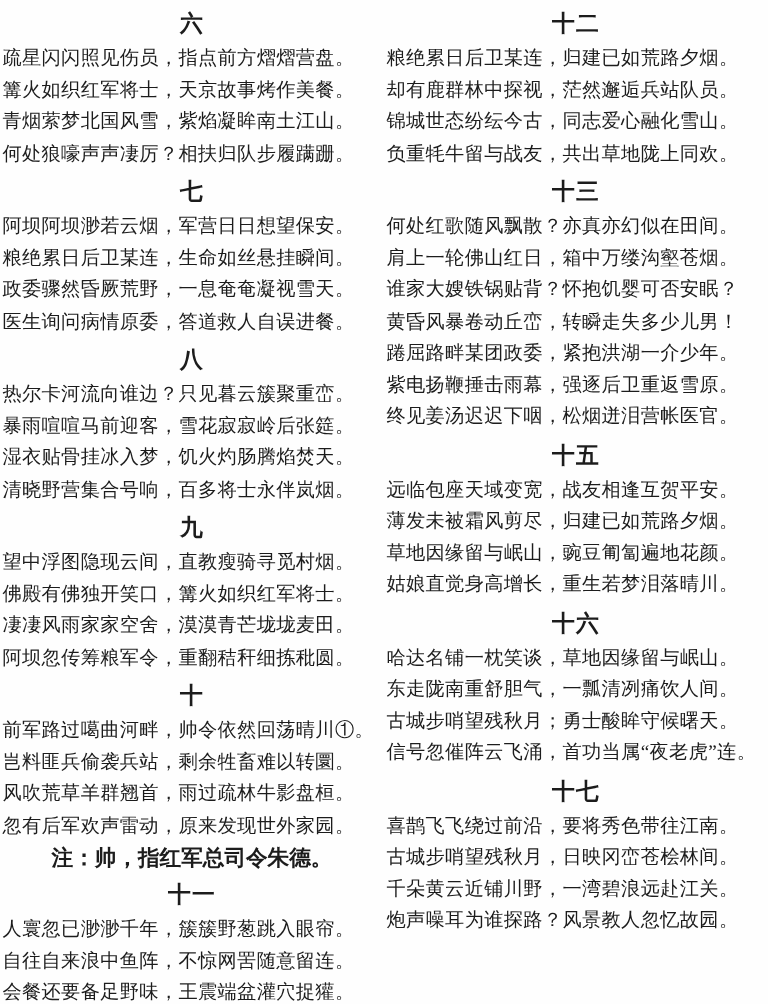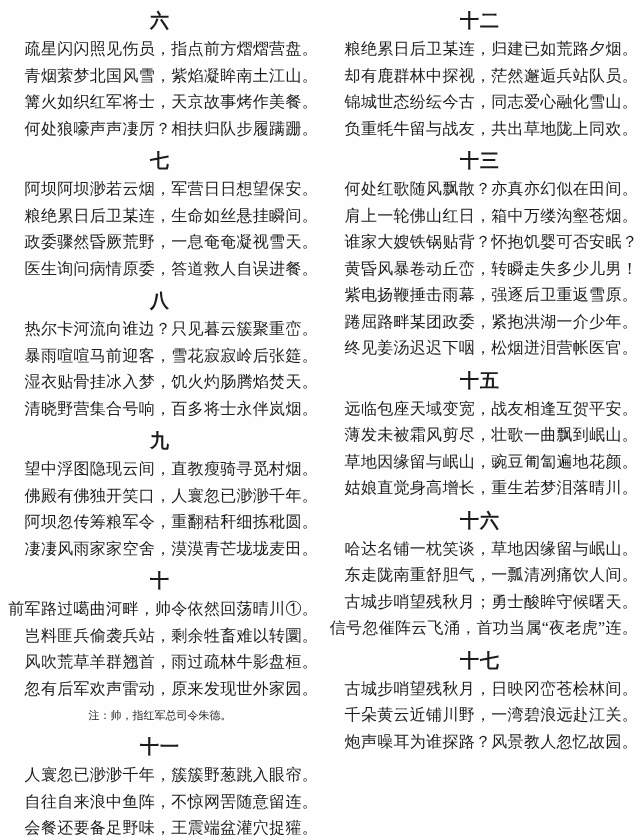--- a/index.html
+++ b/index.html
@@ -28,67 +28,67 @@
   .section { margin: 0; }
   .section-number {
     text-align: center;
     font-weight: bold;
     font-size: 19px;
     line-height: 26px;
     margin: 6px 0 2px 0;
     letter-spacing: 1px;
   }
   .verse-line {
-    text-align: right;
+    text-align: left;
     font-size: 16px;
     line-height: 26.5px;
     white-space: nowrap;
     letter-spacing: 0.3px;
     font-weight: 500;
   }
   .footnote {
     text-align: center;
-    font-size: 11px;
+    font-size: 18px;
     line-height: 26px;
-    font-weight: normal;
+    font-weight: bold;
     white-space: nowrap;
   }
 </style>
 </head>
 <body>
 
 <div class="page">
   <div class="column">
       <div class="section">
         <div class="section-number">六</div>
         <div class="verse-line">疏星闪闪照见伤员，指点前方熠熠营盘。</div>
+        <div class="verse-line">篝火如织红军将士，天京故事烤作美餐。</div>
         <div class="verse-line">青烟萦梦北国风雪，紫焰凝眸南土江山。</div>
-        <div class="verse-line">篝火如织红军将士，天京故事烤作美餐。</div>
         <div class="verse-line">何处狼嚎声声凄厉？相扶归队步履蹒跚。</div>
       </div>
       <div class="section">
         <div class="section-number">七</div>
         <div class="verse-line">阿坝阿坝渺若云烟，军营日日想望保安。</div>
         <div class="verse-line">粮绝累日后卫某连，生命如丝悬挂瞬间。</div>
         <div class="verse-line">政委骤然昏厥荒野，一息奄奄凝视雪天。</div>
         <div class="verse-line">医生询问病情原委，答道救人自误进餐。</div>
       </div>
       <div class="section">
         <div class="section-number">八</div>
         <div class="verse-line">热尔卡河流向谁边？只见暮云簇聚重峦。</div>
         <div class="verse-line">暴雨喧喧马前迎客，雪花寂寂岭后张筵。</div>
         <div class="verse-line">湿衣贴骨挂冰入梦，饥火灼肠腾焰焚天。</div>
         <div class="verse-line">清晓野营集合号响，百多将士永伴岚烟。</div>
       </div>
       <div class="section">
         <div class="section-number">九</div>
         <div class="verse-line">望中浮图隐现云间，直教瘦骑寻觅村烟。</div>
-        <div class="verse-line">佛殿有佛独开笑口，人寰忽已渺渺千年。</div>
+        <div class="verse-line">佛殿有佛独开笑口，篝火如织红军将士。</div>
+        <div class="verse-line">凄凄风雨家家空舍，漠漠青芒垅垅麦田。</div>
         <div class="verse-line">阿坝忽传筹粮军令，重翻秸秆细拣秕圆。</div>
-        <div class="verse-line">凄凄风雨家家空舍，漠漠青芒垅垅麦田。</div>
       </div>
       <div class="section">
         <div class="section-number">十</div>
         <div class="verse-line">前军路过噶曲河畔，帅令依然回荡晴川①。</div>
         <div class="verse-line">岂料匪兵偷袭兵站，剩余牲畜难以转圜。</div>
         <div class="verse-line">风吹荒草羊群翘首，雨过疏林牛影盘桓。</div>
         <div class="verse-line">忽有后军欢声雷动，原来发现世外家园。</div>
         <div class="footnote">注：帅，指红军总司令朱德。</div>
       </div>
       <div class="section">
@@ -107,38 +107,39 @@
         <div class="verse-line">负重牦牛留与战友，共出草地陇上同欢。</div>
       </div>
       <div class="section">
         <div class="section-number">十三</div>
         <div class="verse-line">何处红歌随风飘散？亦真亦幻似在田间。</div>
         <div class="verse-line">肩上一轮佛山红日，箱中万缕沟壑苍烟。</div>
         <div class="verse-line">谁家大嫂铁锅贴背？怀抱饥婴可否安眠？</div>
       </div>
       <div class="section">
         <div class="verse-line">黄昏风暴卷动丘峦，转瞬走失多少儿男！</div>
+        <div class="verse-line">踡屈路畔某团政委，紧抱洪湖一介少年。</div>
         <div class="verse-line">紫电扬鞭捶击雨幕，强逐后卫重返雪原。</div>
-        <div class="verse-line">踡屈路畔某团政委，紧抱洪湖一介少年。</div>
         <div class="verse-line">终见姜汤迟迟下咽，松烟迸泪营帐医官。</div>
       </div>
       <div class="section">
         <div class="section-number">十五</div>
         <div class="verse-line">远临包座天域变宽，战友相逢互贺平安。</div>
-        <div class="verse-line">薄发未被霜风剪尽，壮歌一曲飘到岷山。</div>
+        <div class="verse-line">薄发未被霜风剪尽，归建已如荒路夕烟。</div>
         <div class="verse-line">草地因缘留与岷山，豌豆匍匐遍地花颜。</div>
         <div class="verse-line">姑娘直觉身高增长，重生若梦泪落晴川。</div>
       </div>
       <div class="section">
         <div class="section-number">十六</div>
         <div class="verse-line">哈达名铺一枕笑谈，草地因缘留与岷山。</div>
         <div class="verse-line">东走陇南重舒胆气，一瓢清冽痛饮人间。</div>
         <div class="verse-line">古城步哨望残秋月；勇士酸眸守候曙天。</div>
         <div class="verse-line">信号忽催阵云飞涌，首功当属“夜老虎”连。</div>
       </div>
       <div class="section">
         <div class="section-number">十七</div>
+        <div class="verse-line">喜鹊飞飞绕过前沿，要将秀色带往江南。</div>
         <div class="verse-line">古城步哨望残秋月，日映冈峦苍桧林间。</div>
         <div class="verse-line">千朵黄云近铺川野，一湾碧浪远赴江关。</div>
         <div class="verse-line">炮声噪耳为谁探路？风景教人忽忆故园。</div>
       </div>
     </div>
 </div>
 
 </body></html>

